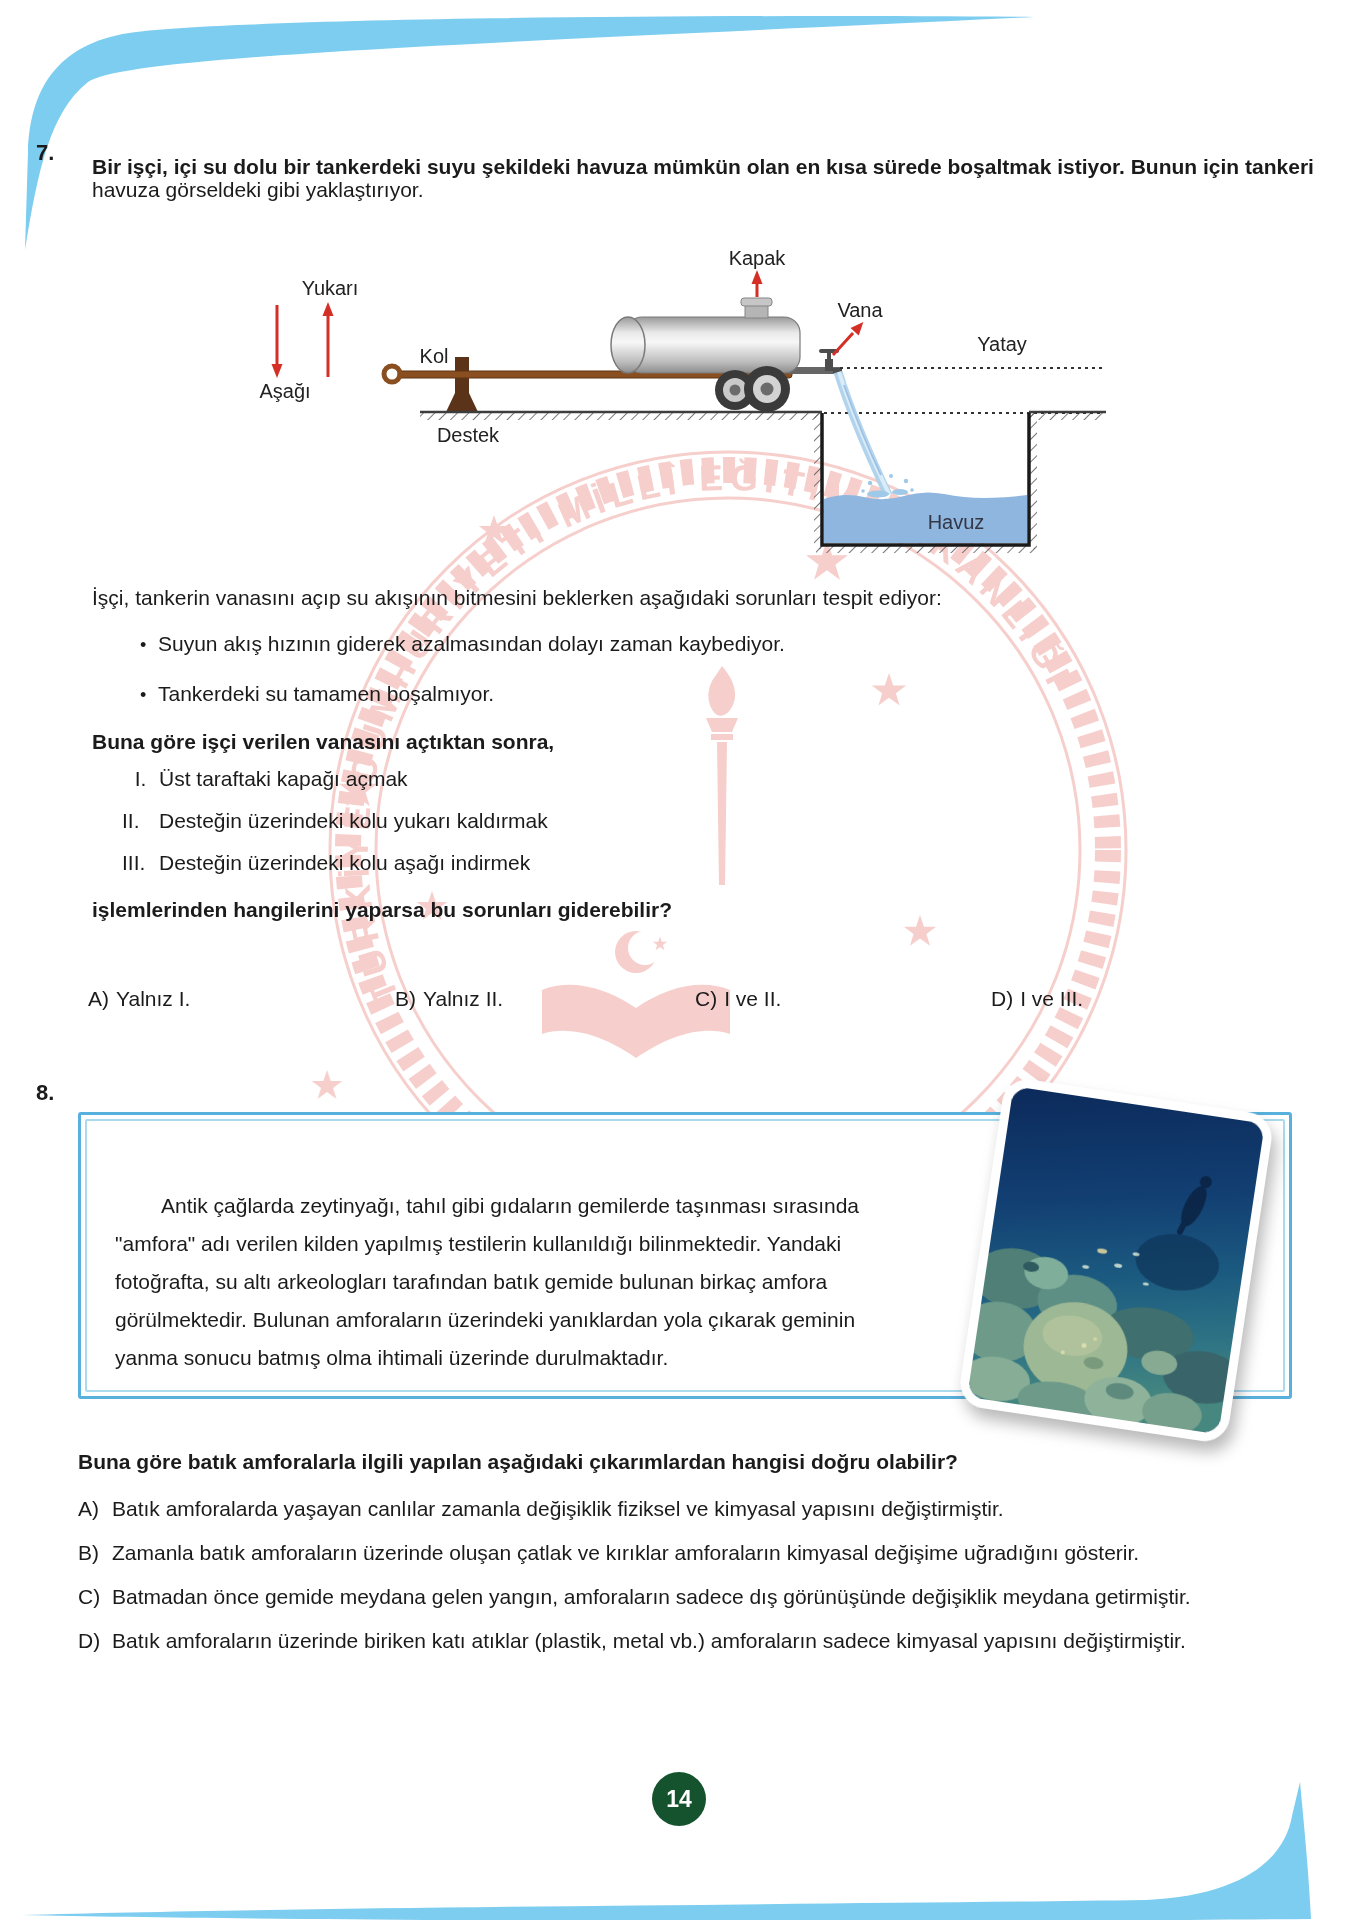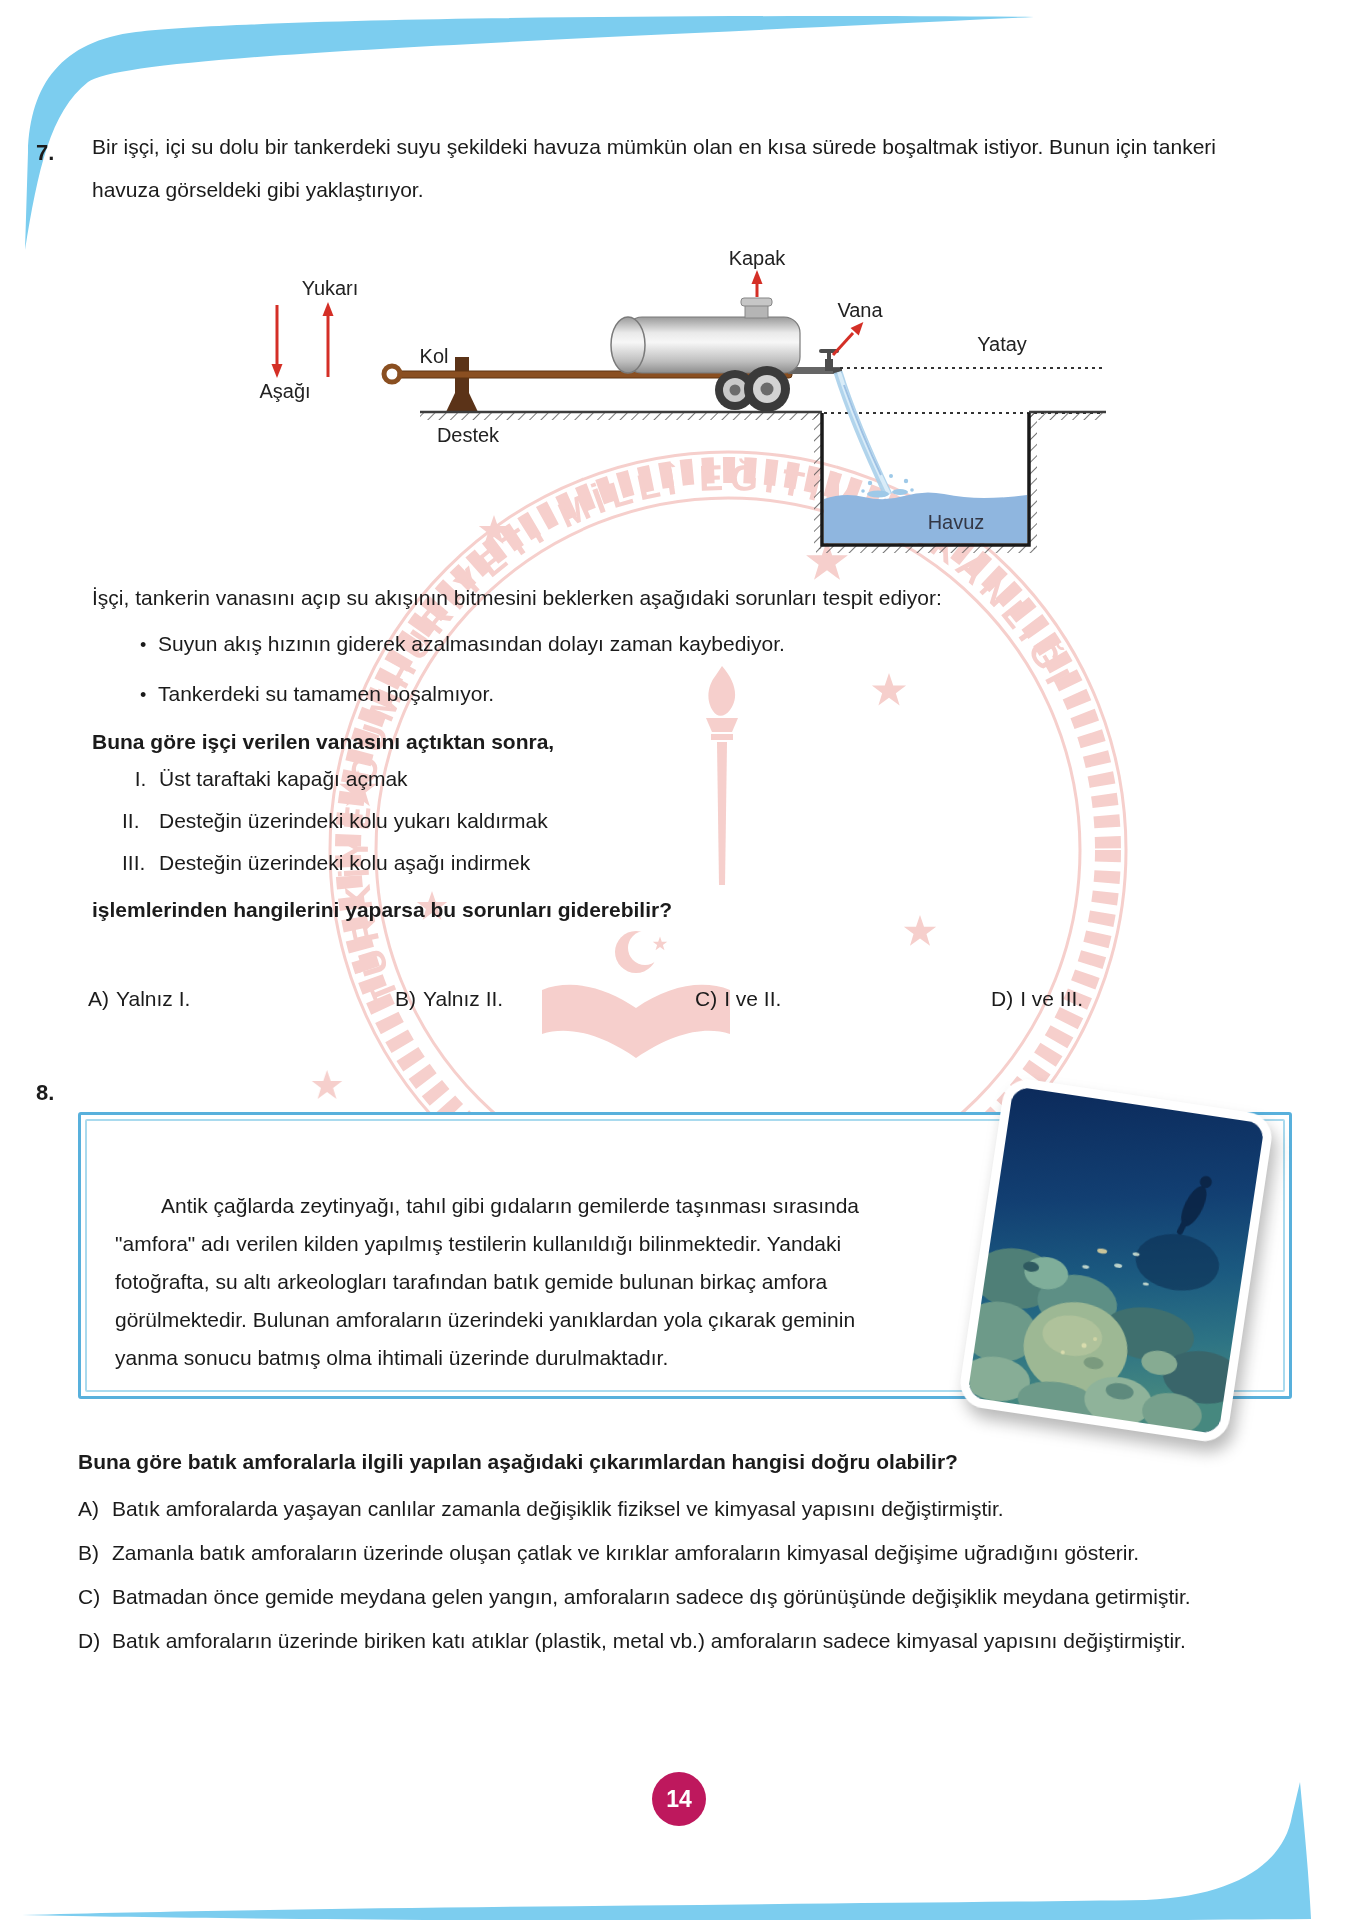--- a/index.html
+++ b/index.html
@@ -9,21 +9,21 @@
     font-family:"Liberation Sans",sans-serif;color:#1b1b1b;
   }
   .deco{position:absolute;z-index:1;pointer-events:none;}
   .wm{position:absolute;left:298px;top:430px;z-index:0;}
   .content{position:absolute;z-index:2;}
   .t{font-size:21px;line-height:30px;white-space:nowrap;}
   .b{font-weight:700;}
   .qnum{font-size:22px;font-weight:700;}
   
   .q7-num{left:36px;top:140px;}
-  .q7-l1{left:92px;top:132px;}
+  .q7-l1{left:92px;top:152px;font-weight:bold;}
   .q7-l2{left:92px;top:175px;}
   .diagram{left:240px;top:245px;}
   .q7-intro{left:92px;top:583px;}
   .bullet-row{left:140px;}
   .bullet-row .dot{display:inline-block;width:18px;font-size:18px;}
   .q7-b1{top:629px;}
   .q7-b2{top:679px;}
   .q7-stem{left:92px;top:727px;}
   .item-row{left:122px;}
   .item-row .rn{display:inline-block;width:37px;}
@@ -52,21 +52,21 @@
     box-shadow:6px 10px 16px rgba(0,0,0,.28);
     overflow:hidden;
   }
   .q8-q{left:78px;top:1447px;}
   .opt8{left:78px;}
   .opt8 .lab{display:inline-block;width:34px;}
   .o8a{top:1494px;} .o8b{top:1538px;} .o8c{top:1582px;} .o8d{top:1626px;}
   
   .badge{
     left:652px;top:1772px;width:54px;height:54px;border-radius:50%;
-    background:#be185d;color:#fff;font-size:23px;font-weight:700;
+    background:#14532d;color:#fff;font-size:23px;font-weight:700;
     display:flex;align-items:center;justify-content:center;
   }
   svg text{font-family:"Liberation Sans",sans-serif;}
   .dlabel{font-size:20px;fill:#222;}
 </style>
 </head>
 <body>
 
 <div class="page">
 

